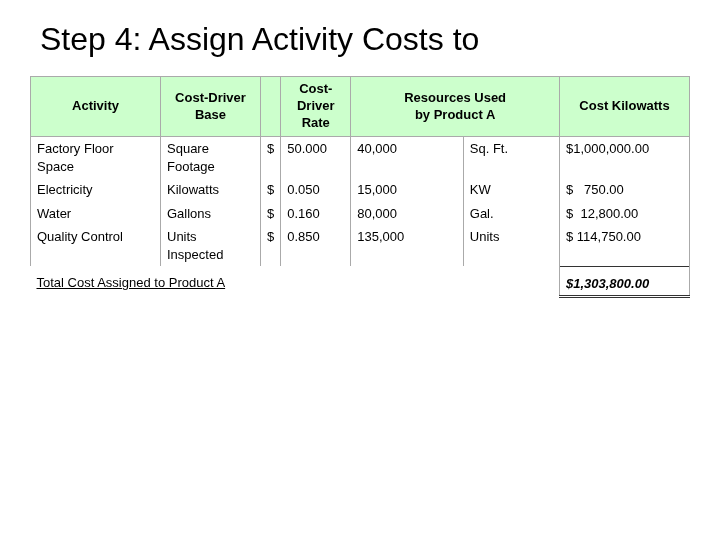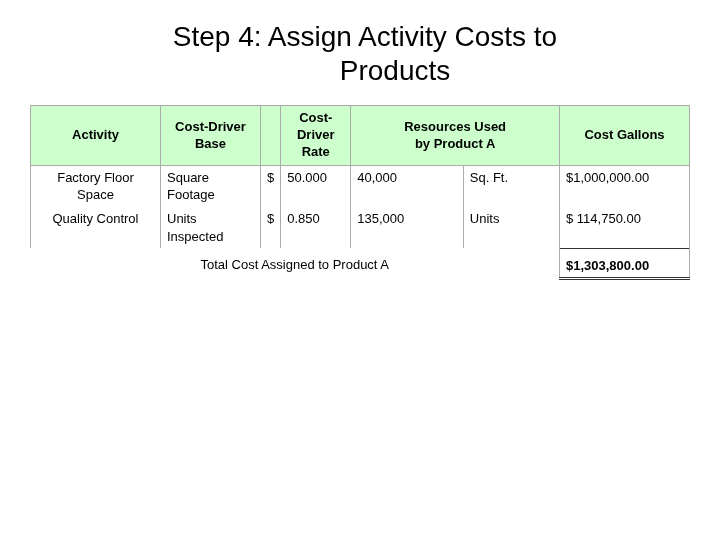--- a/index.html
+++ b/index.html
@@ -11,23 +11,23 @@
       overflow: hidden;
     }
     .page {
       width: 720px;
       height: 540px;
       padding: 20px 30px;
       display: flex;
       flex-direction: column;
     }
     .title {
-      font-size: 28px;
+      font-size: 32px;
       font-weight: normal;
-      text-align: center;
+      text-align: left;
       line-height: 1.2;
       margin-bottom: 18px;
       padding-left: 10px;
     }
     .table-wrapper {
       flex: 1;
     }
     table {
       width: 100%;
       border-collapse: collapse;
@@ -43,78 +43,95 @@
     }
     tbody tr td {
       border-left: 1px solid #aaa;
       border-right: 1px solid #aaa;
       padding: 3px 6px;
       vertical-align: top;
       line-height: 1.35;
     }
     tbody tr td.center { text-align: left; }
     tbody tr td.right { text-align: left; }
-    tbody tr td.activity { text-align: center; }
+    tbody tr td.activity { }
     .total-label {
       text-align: right;
       font-weight: normal;
       border: none !important;
     }
   </style>
 </head>
 <body>
 
 <div class="page">
   <div class="title">
     <span>Step 4:  Assign Activity Costs to</span><br>
-    <span style="padding-left:60px;">Products</span>
   </div>
 
   <div class="table-wrapper">
     <table>
       <thead>
         <tr class="header-row">
           <th style="width:130px;text-align:center;">Activity</th>
           <th style="width:100px;">Cost-Driver<br>Base</th>
           <th style="width:20px;"></th>
           <th style="width:70px;">Cost-Driver<br>Rate</th>
           <th style="width:75px;" colspan="2">Resources Used<br>by Product A</th>
-          <th style="width:130px;">Cost Gallons</th>
+          <th style="width:130px;">Cost Kilowatts</th>
         </tr>
       </thead>
       <tbody>
 
         <tr>
           <td class="activity">Factory Floor<br>Space</td>
           <td class="center">Square<br>Footage</td>
           <td class="center">$</td>
           <td class="right">50.000</td>
           <td class="right">40,000</td>
           <td class="center">Sq. Ft.</td>
           <td class="right">$1,000,000.00</td>
         </tr>
 
+        <tr>
+          <td class="activity">Electricity</td>
+          <td class="center">Kilowatts</td>
+          <td class="center">$</td>
+          <td class="right">0.050</td>
+          <td class="right">15,000</td>
+          <td class="center">KW</td>
+          <td class="right">$&nbsp;&nbsp;&nbsp;750.00</td>
+        </tr>
 
+        <tr>
+          <td class="activity">Water</td>
+          <td class="center">Gallons</td>
+          <td class="center">$</td>
+          <td class="right">0.160</td>
+          <td class="right">80,000</td>
+          <td class="center">Gal.</td>
+          <td class="right">$&nbsp;&nbsp;12,800.00</td>
+        </tr>
 
         <tr>
           <td class="activity">Quality Control</td>
           <td class="center">Units<br>Inspected</td>
           <td class="center">$</td>
           <td class="right">0.850</td>
           <td class="right">135,000</td>
           <td class="center">Units</td>
           <td class="right">$&nbsp;114,750.00</td>
         </tr>
 
 
 
         <tr>
-          <td colspan="6" class="total-label" style="border:none; text-align:center; padding-top:8px;">
+          <td colspan="6" class="total-label" style="border:none; text-align:left; padding-top:8px;text-decoration:underline;">
             <span>Total Cost Assigned to Product A</span>
           </td>
-          <td class="right" style="border-top:1px solid #333; border-bottom:3px double #333; border-left:1px solid #aaa; border-right:1px solid #aaa; font-weight:bold; padding-top:8px;">
+          <td class="right" style="border-top:1px solid #333; border-bottom:3px double #333; border-left:1px solid #aaa; border-right:1px solid #aaa; font-weight:bold; padding-top:8px;font-style:italic;">
             <span>$1,303,800.00</span>
           </td>
         </tr>
       </tbody>
     </table>
   </div>
 </div>
 
 </body></html>

